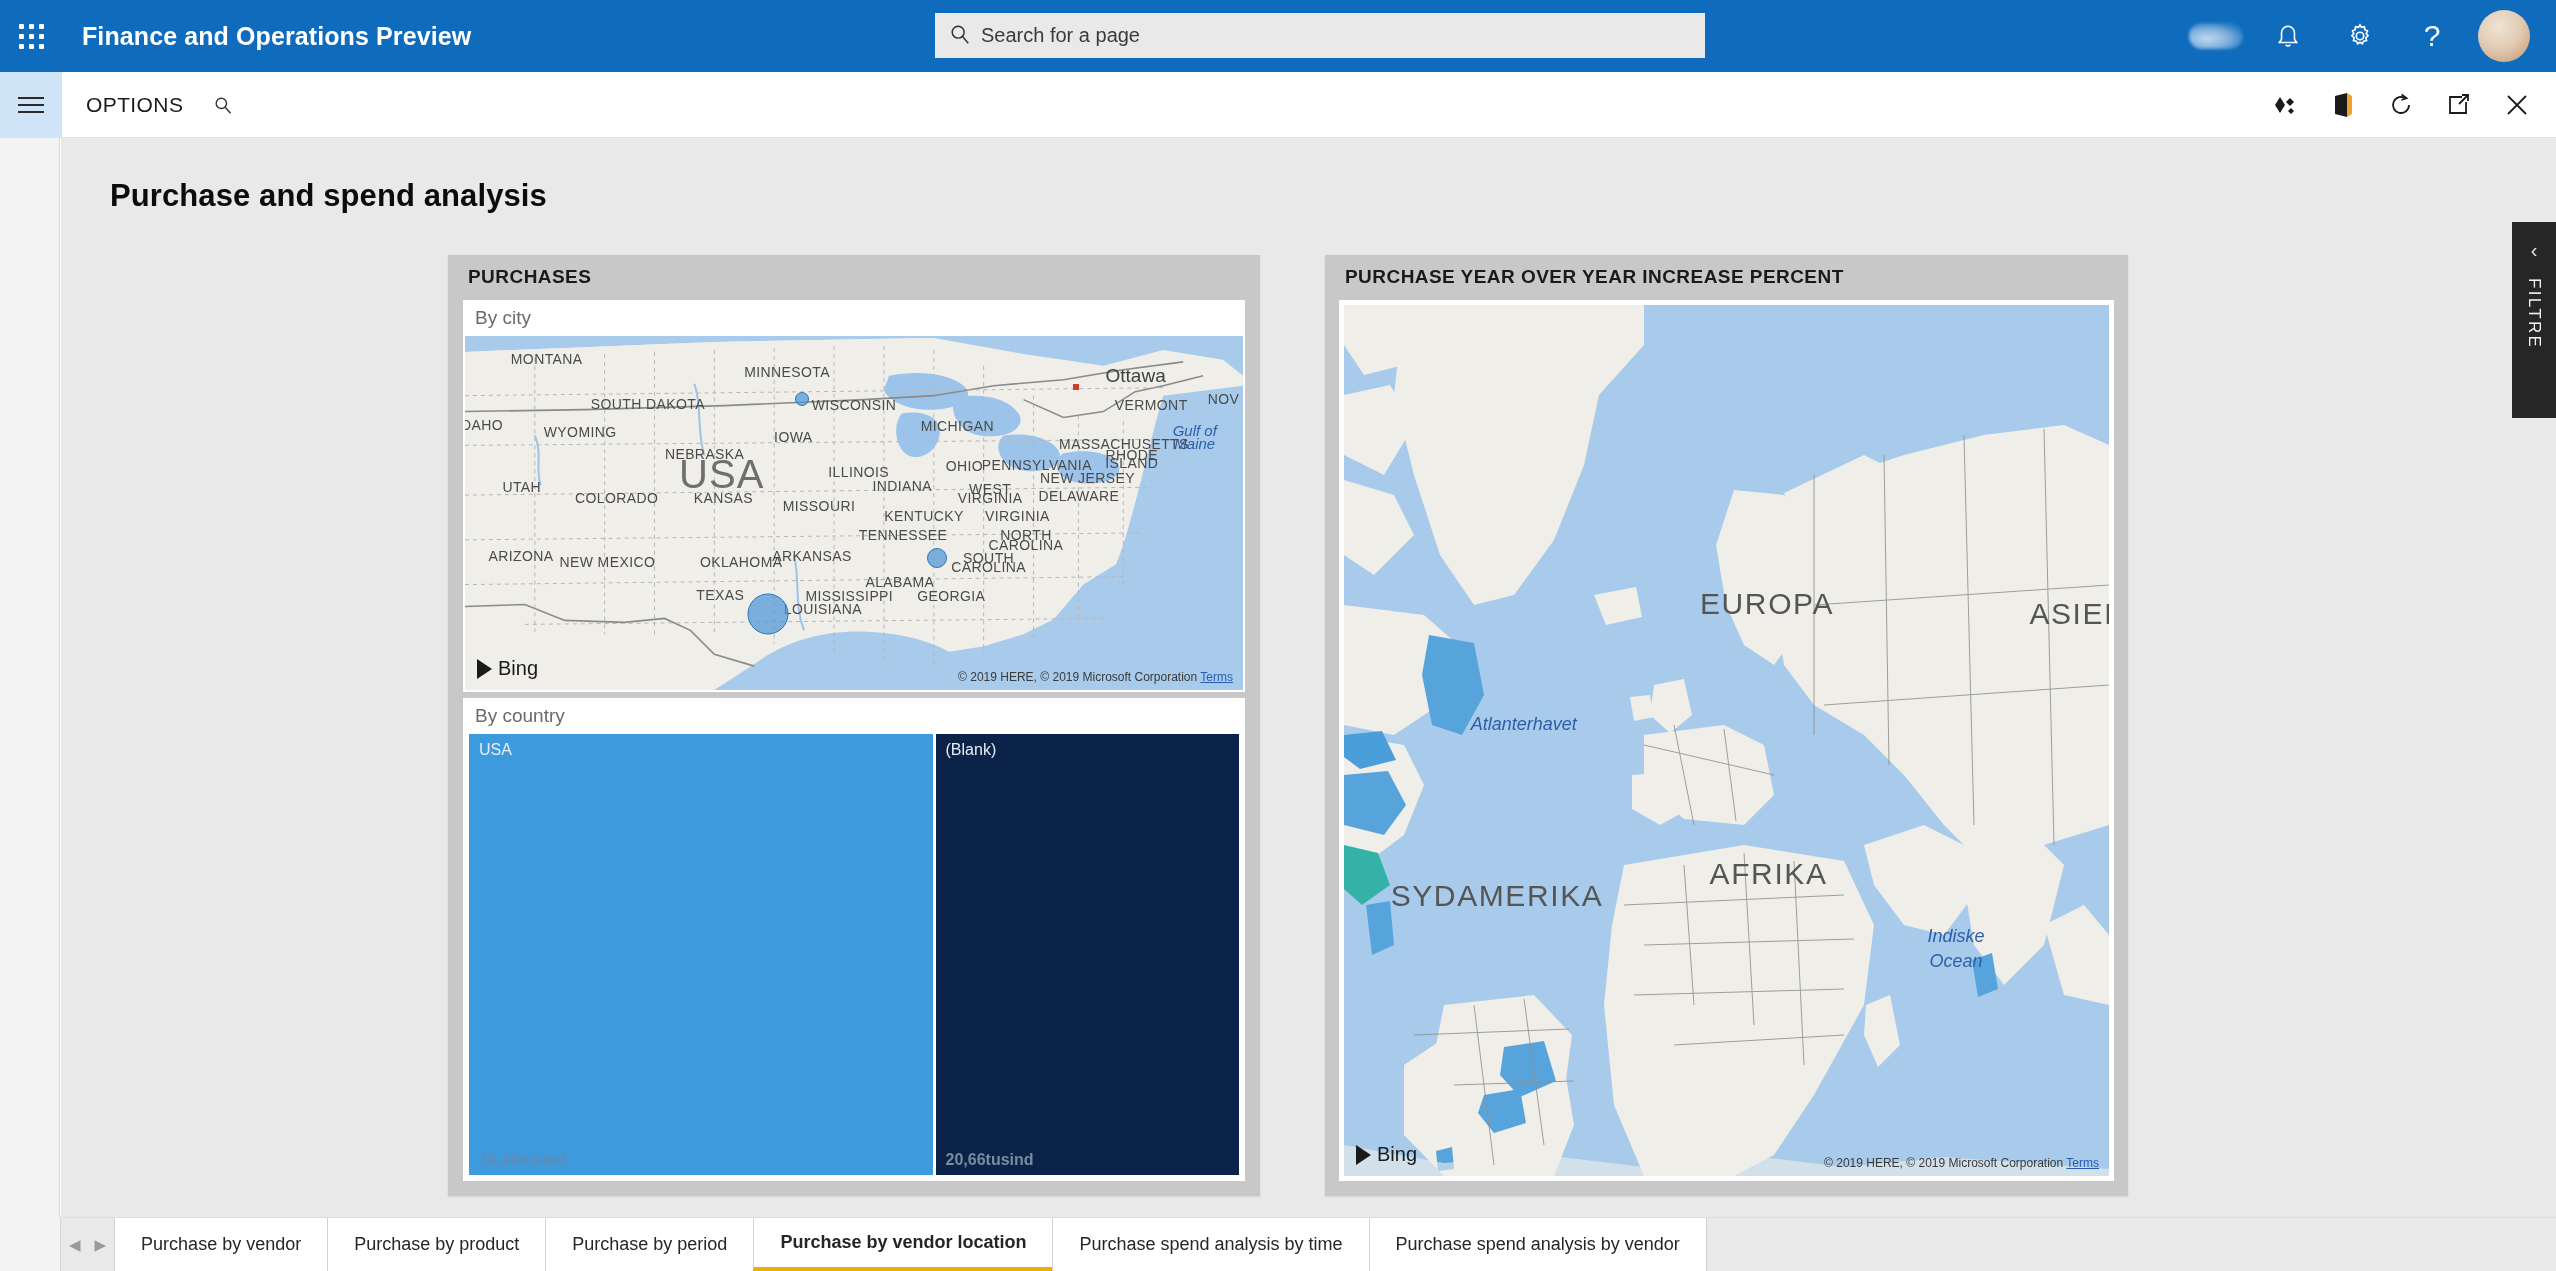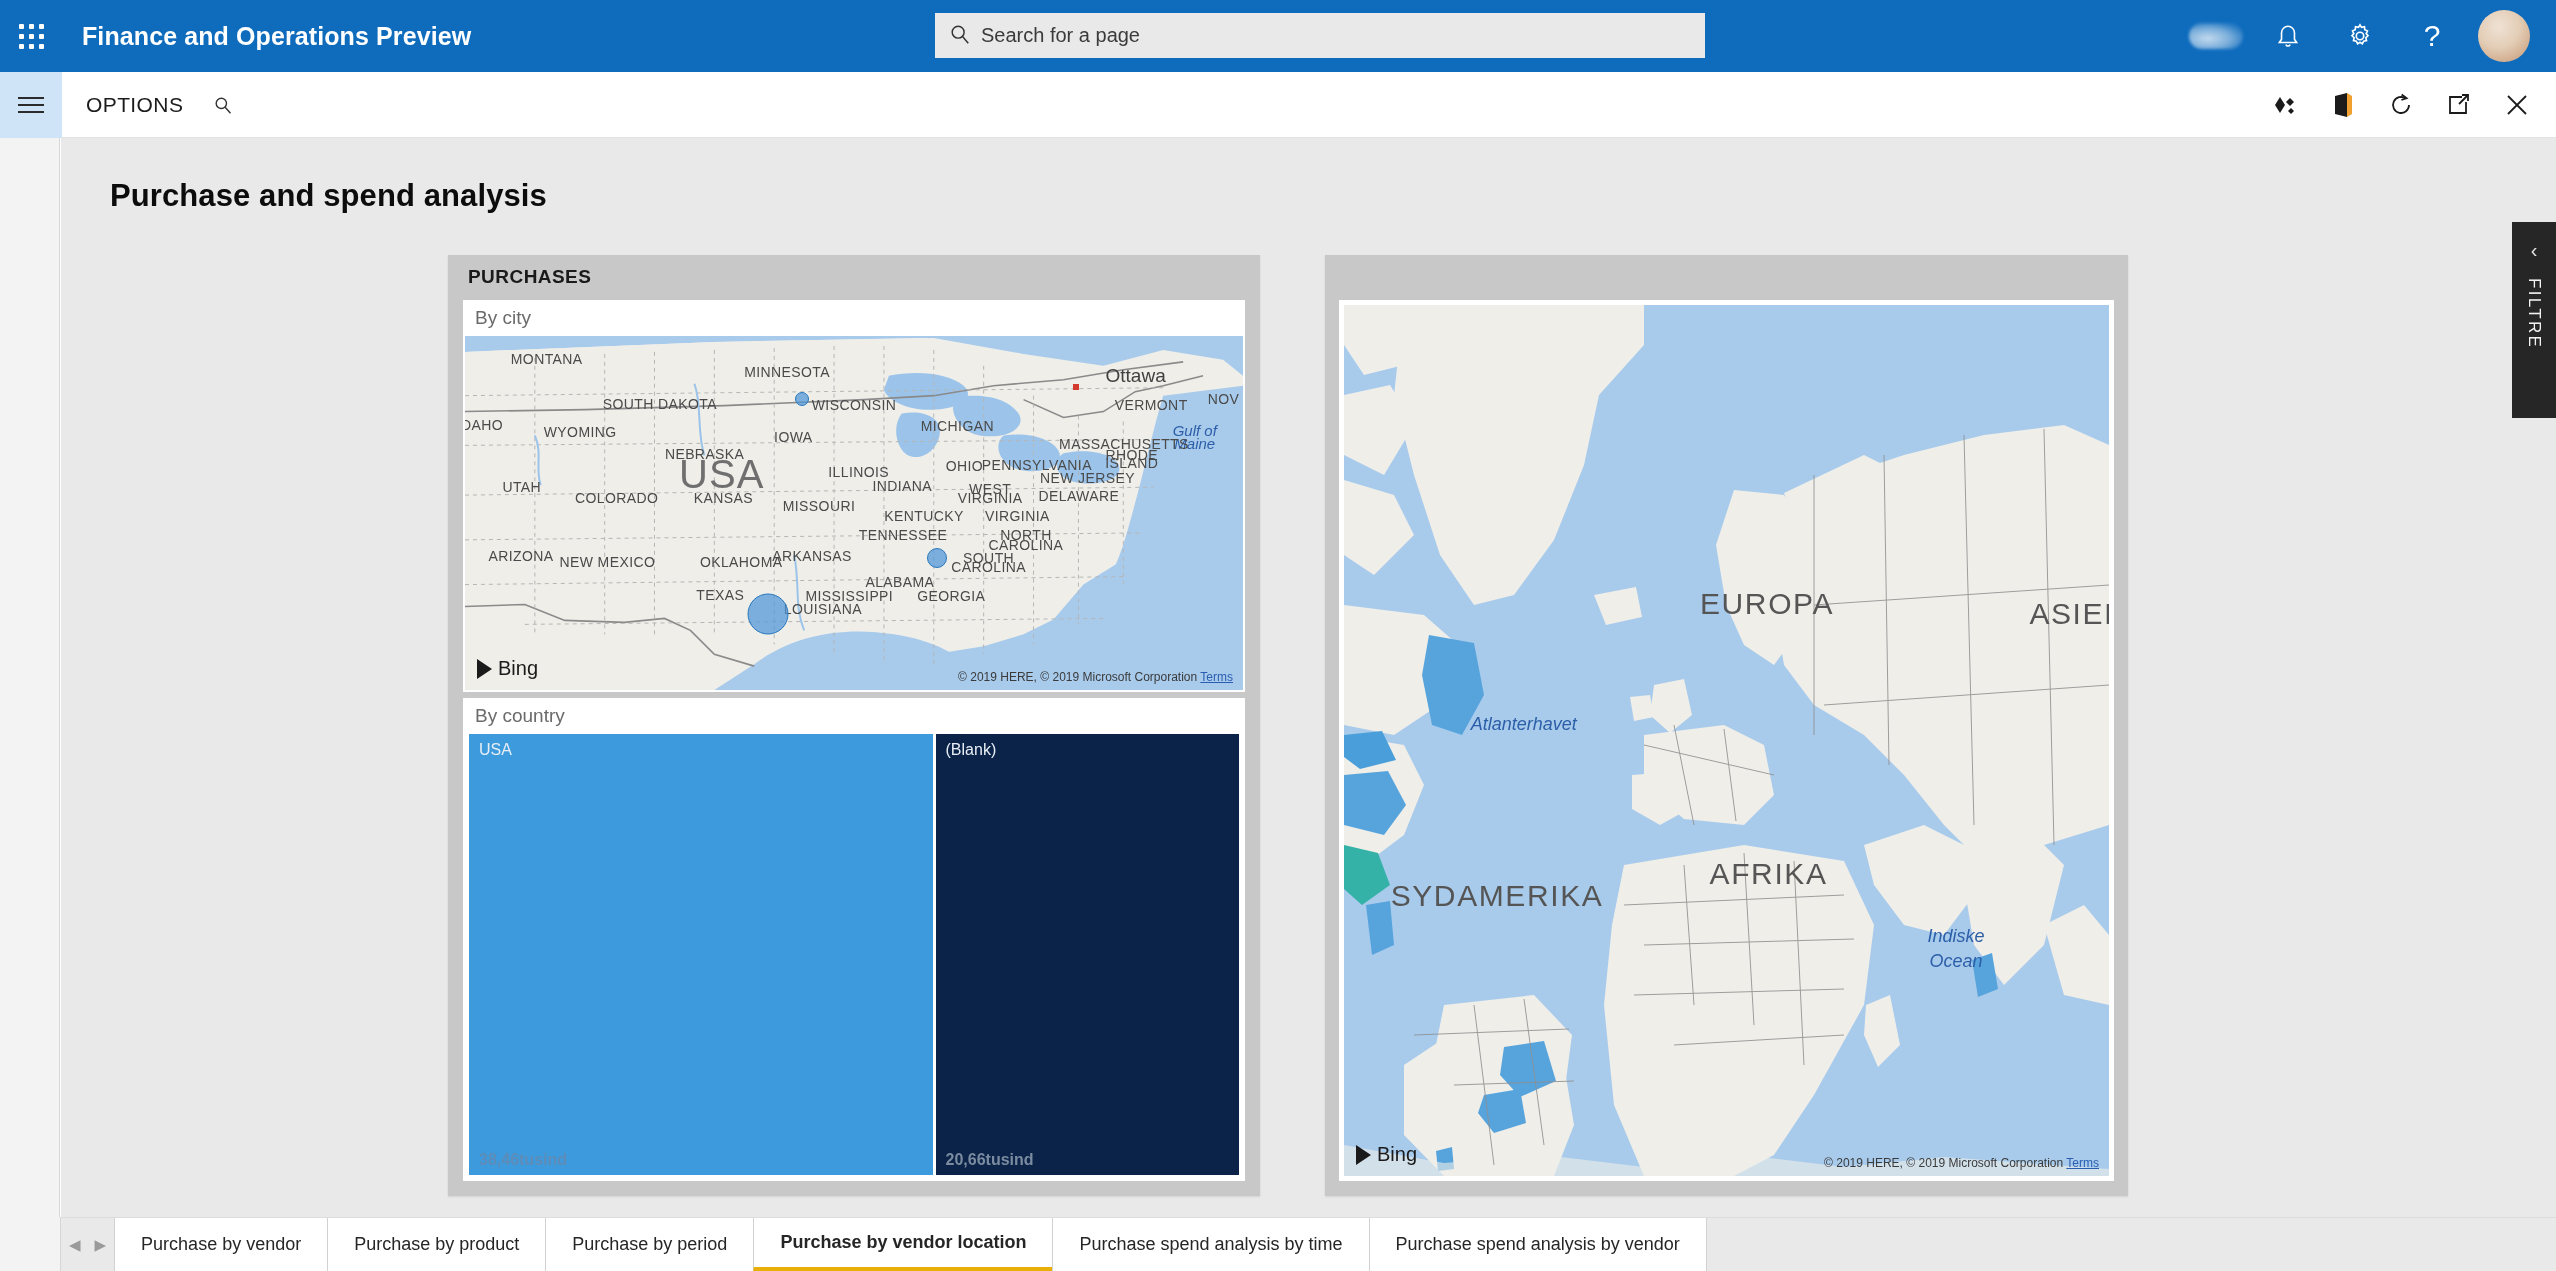--- a/index.html
+++ b/index.html
@@ -360,21 +360,21 @@
 
             <path d="M230,48 C238,70 232,96 240,120" stroke="#9cc4ea" stroke-width="2" fill="none"></path>
             <path d="M330,220 C336,250 330,272 340,296" stroke="#9cc4ea" stroke-width="2" fill="none"></path>
             <path d="M70,100 C78,118 70,134 76,150" stroke="#9cc4ea" stroke-width="2" fill="none"></path>
           </svg>
           <div id="city-labels">
               <div class="maplabel state" style="left: 10.5%; top: 6.4%;">MONTANA</div>
               <div class="maplabel state" style="left: 41.4%; top: 10.2%;">MINNESOTA</div>
               <div class="maplabel city" style="left: 86.2%; top: 11.4%;">Ottawa</div>
               <div class="maplabel state" style="left: 97.5%; top: 17.9%;">NOV</div>
-              <div class="maplabel state" style="left: 23.5%; top: 19.3%; margin-left: 12px;">SOUTH DAKOTA</div>
+              <div class="maplabel state" style="left: 23.5%; top: 19.3%;">SOUTH DAKOTA</div>
               <div class="maplabel state" style="left: 50%; top: 19.5%;">WISCONSIN</div>
               <div class="maplabel state" style="left: 88.2%; top: 19.5%;">VERMONT</div>
               <div class="maplabel state" style="left: 1.9%; top: 25.1%;">IDAHO</div>
               <div class="maplabel state" style="left: 14.8%; top: 27%;">WYOMING</div>
               <div class="maplabel state" style="left: 60.2%; top: 25.3%; padding-left: 48px;">MICHIGAN</div>
               <div class="maplabel water" style="left: 93.8%; top: 26.6%;">Gulf of</div>
               <div class="maplabel water" style="left: 93.8%; top: 30.1%;">Maine</div>
               <div class="maplabel state" style="left: 42.2%; top: 28.5%;">IOWA</div>
               <div class="maplabel state" style="left: 84.7%; top: 30.4%;">MASSACHUSETTS</div>
               <div class="maplabel state" style="left: 30.8%; top: 33.4%;">NEBRASKA</div>
@@ -437,20 +437,21 @@
         </div>
         <div class="tm-cell blank">
           <div class="tm-label">(Blank)</div>
           <div class="tm-value">20,66tusind</div>
         </div>
       </div>
     </div>
   </div>
 
   <div class="tile" id="tile-yoy">
+    <div class="tile-head">PURCHASE YEAR OVER YEAR INCREASE PERCENT</div>
     <div id="vis-world">
       <div class="map" id="map-world">
         <svg viewBox="0 0 765 871" preserveAspectRatio="none">
           <rect x="0" y="0" width="765" height="871" fill="#a8cbec"></rect>
 
           <path d="M60,0 L300,0 L300,40 L255,90 L240,160 L210,235 L170,290 L130,300 L96,250 L70,170 L50,90 Z" fill="#efeee9"></path>
           <path d="M0,0 L70,0 L60,60 L20,70 L0,40 Z" fill="#efeee9"></path>
           <path d="M0,90 L46,80 L70,120 L40,170 L0,150 Z" fill="#efeee9"></path>
           <path d="M0,175 L50,190 L70,230 L30,270 L0,250 Z" fill="#efeee9"></path>
 

